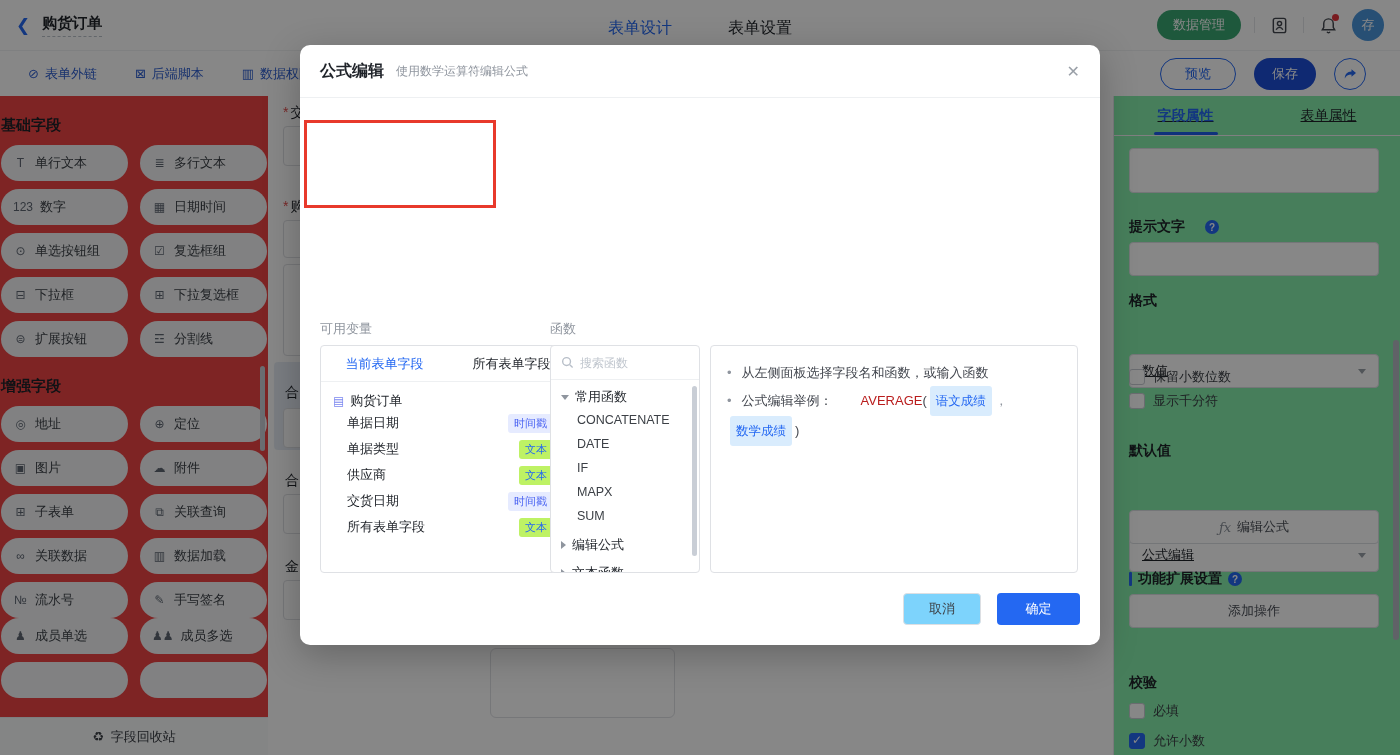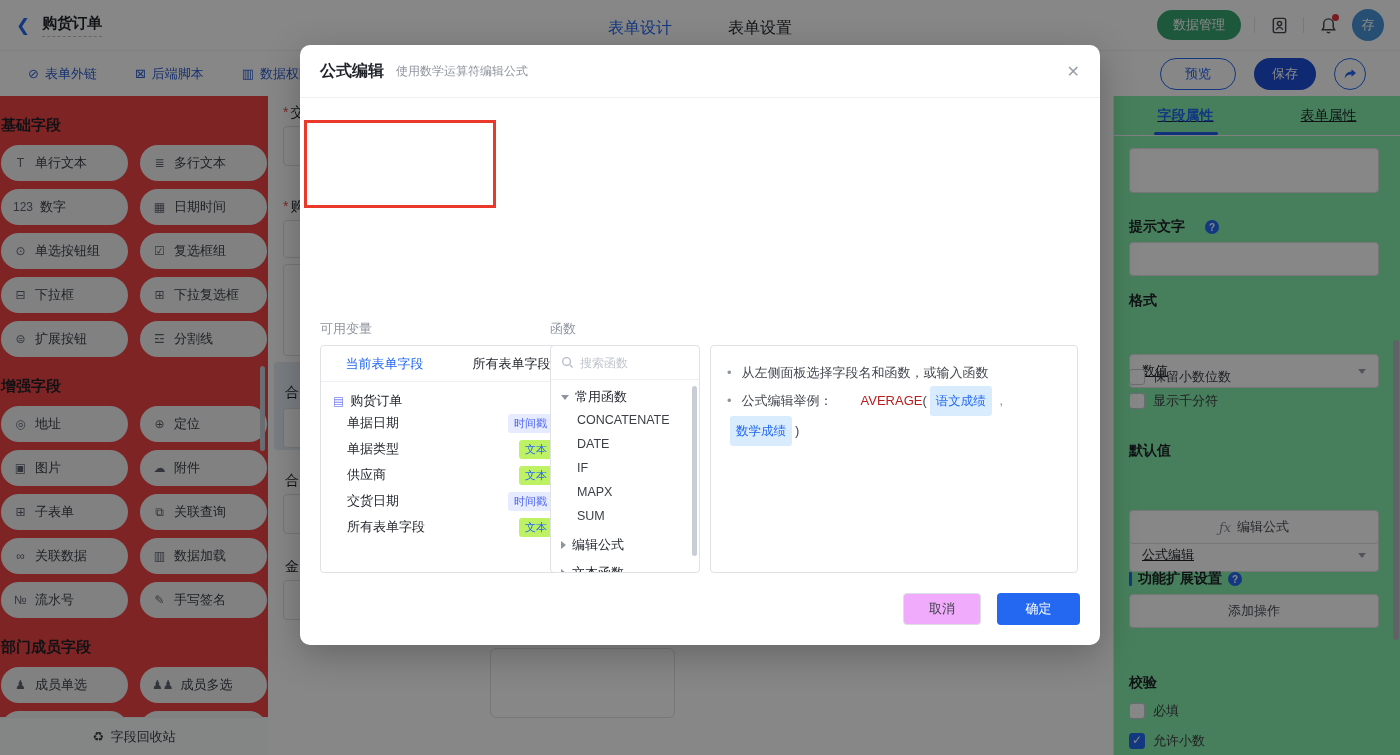--- a/index.html
+++ b/index.html
@@ -111,21 +111,21 @@
   .tri-rt { width:0; height:0; border-top:4px solid transparent; border-bottom:4px solid transparent; border-left:5px solid #8f959e; }
   .fn-item { padding:5px 0 5px 26px; font-size:12.5px; color:#3c4046; cursor:pointer; }
   .f-scroll { position:absolute; right:2px; top:40px; width:5px; height:170px; border-radius:3px; background:#c9ced6; }
 
   .hint-panel { left:410px; width:368px; padding:14px 16px; font-size:13px; color:#42464e; }
   .hint-line { display:flex; align-items:center; flex-wrap:wrap; line-height:26px; }
   .hint-line::before { content:"•"; color:#8f959e; margin-right:10px; }
   .h-func { color:#b91c1c;margin-left:28px; }
 
   .m-foot { position:absolute; left:0; bottom:20px; width:100%; height:32px; }
-  .btn-cancel { position:absolute; right:119px; width:78px; height:32px; border:1px solid #dcdfe3; border-radius:4px; background:#f0abfc; font-size:13px; color:#3c4046; cursor:pointer; }
+  .btn-cancel { position:absolute; right:119px; width:78px; height:32px; border:1px solid #dcdfe3; border-radius:4px; background:#7dd3fc; font-size:13px; color:#3c4046; cursor:pointer; }
   .btn-ok { position:absolute; right:20px; width:83px; height:32px; border:none; border-radius:4px; background:#2468f2; color:#fff; font-size:13px; cursor:pointer; }
 </style>
 </head>
 <body>
 
 <div class="app">
 
   <div class="topbar">
     <span class="back-ic">❮</span>
     <span class="doc-title">购货订单</span>
@@ -261,21 +261,20 @@
         </div>
         <div class="fpill">
           <span class="ic">№</span>
           <span>流水号</span>
         </div>
         <div class="fpill">
           <span class="ic">✎</span>
           <span>手写签名</span>
         </div>
     </div>
-    <div class="sec-title">部门成员字段</div>
     <div class="pill-grid">
       <div class="fpill">
           <span class="ic">♟</span>
           <span>成员单选</span>
         </div>
         <div class="fpill">
           <span class="ic">♟♟</span>
           <span>成员多选</span>
         </div>
       <div class="fpill"></div>

